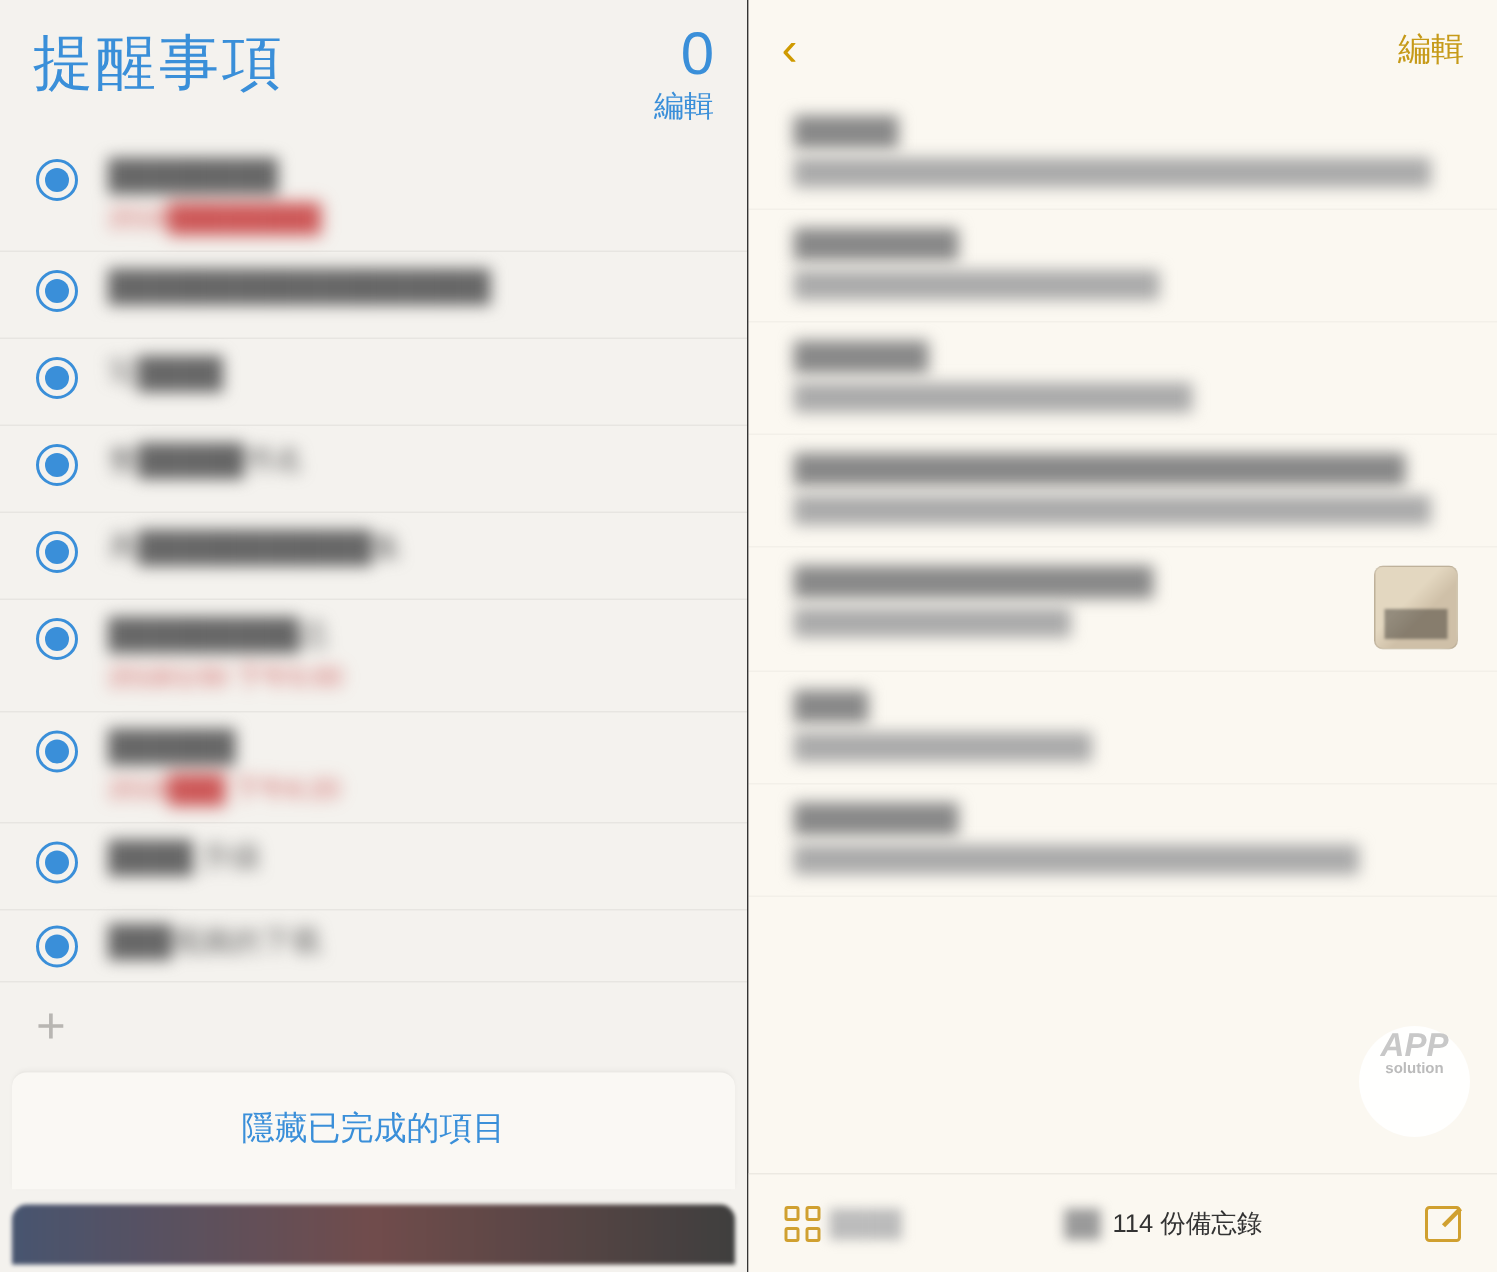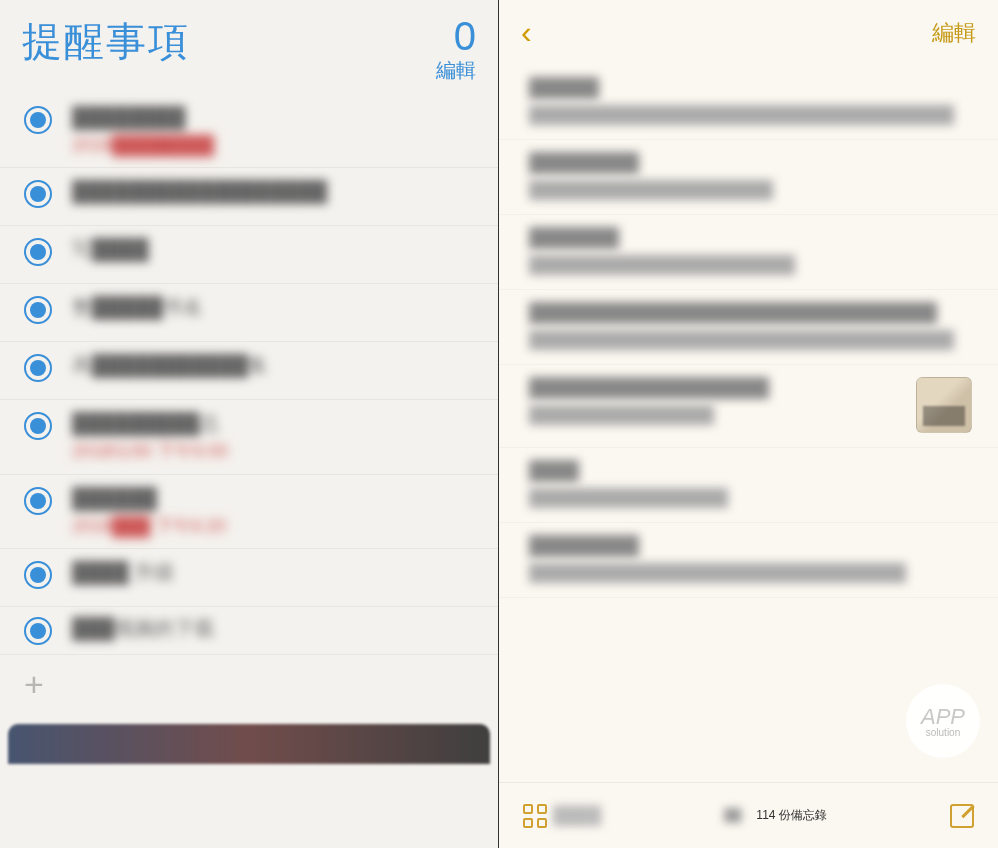--- a/index.html
+++ b/index.html
@@ -167,39 +167,39 @@
     width:56px;height:56px;border-radius:6px;
     background:linear-gradient(135deg,#e3d7c0 40%,#cfc0a8 60%);
     margin-left:18px;border:1px solid rgba(0,0,0,.08);
     position:relative;flex-shrink:0;
   }
   .note-thumb::after{content:"";position:absolute;left:6px;right:6px;bottom:6px;height:20px;background:rgba(0,0,0,.35);filter:blur(1px);}
   .logo-badge{
     position:absolute;right:18px;bottom:90px;
     width:74px;height:74px;border-radius:50%;
     background:rgba(255,255,255,.88);
-    display:flex;flex-direction:column;align-items:center;justify-content:center;
-    color:#bbb;font-weight:400;
+    display:flex;flex-direction:column;align-items:center;justify-content:flex-start;
+    color:#bbb;font-weight:700;
   }
   .logo-badge .big{font-size:22px;font-style:italic;color:#c8c8c8;}
   .logo-badge .small{font-size:10px;margin-top:-3px;}
 
   .notes-toolbar{
     position:absolute;left:0;right:0;bottom:0;
     height:66px;display:flex;align-items:center;justify-content:space-between;
     padding:0 24px;border-top:1px solid rgba(0,0,0,0.06);
     background:#fbf8f1;
   }
   .grid-icon{width:24px;height:24px;position:relative;}
   .grid-icon span{position:absolute;width:10px;height:10px;border:2px solid #d0a030;border-radius:2px;}
   .grid-icon span:nth-child(1){left:0;top:0;}
   .grid-icon span:nth-child(2){right:0;top:0;}
   .grid-icon span:nth-child(3){left:0;bottom:0;}
   .grid-icon span:nth-child(4){right:0;bottom:0;}
-  .tb-center{font-size:12px;color:#333;}
+  .tb-center{font-size:17px;color:#333;}
   .tb-center .blur{filter:blur(4px);color:#999;margin-right:2px;display:inline-block;width:30px;}
   .compose-icon{width:24px;height:24px;border:2px solid #d0a030;border-radius:3px;position:relative;}
   .compose-icon::after{content:"";position:absolute;width:16px;height:3px;background:#d0a030;transform:rotate(-45deg);top:4px;right:-4px;}
   .tb-left-label{filter:blur(4px);color:#bbb;font-size:17px;margin-left:6px;}
 </style>
 </head>
 <body>
 
 <div class="phone phone-left">
   <div class="rem-header">
@@ -259,20 +259,23 @@
         <div class="rem-text">████ 升级</div>
       </div>
       <div class="rem-item short">
         <div class="rem-radio">
           <div class="rem-radio-inner"></div>
         </div>
         <div class="rem-text">███视频的下载</div>
       </div>
     </div>
   <div class="rem-add">+</div>
+  <div class="rem-card">
+    <span class="rem-hide">隱藏已完成的項目</span>
+  </div>
   <div class="rem-bottom-bar"></div>
 </div>
 
 <div class="phone phone-right">
   <div class="notes-top">
     <div class="notes-back">‹</div>
     <div class="notes-edit">編輯</div>
   </div>
   <div class="notes-list" id="notes-list">
       <div class="note-item">

